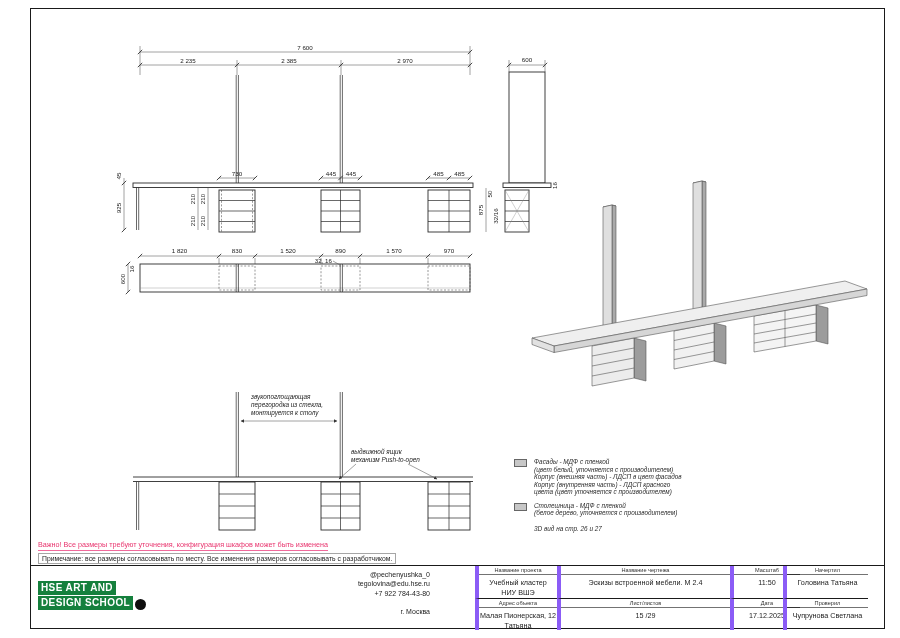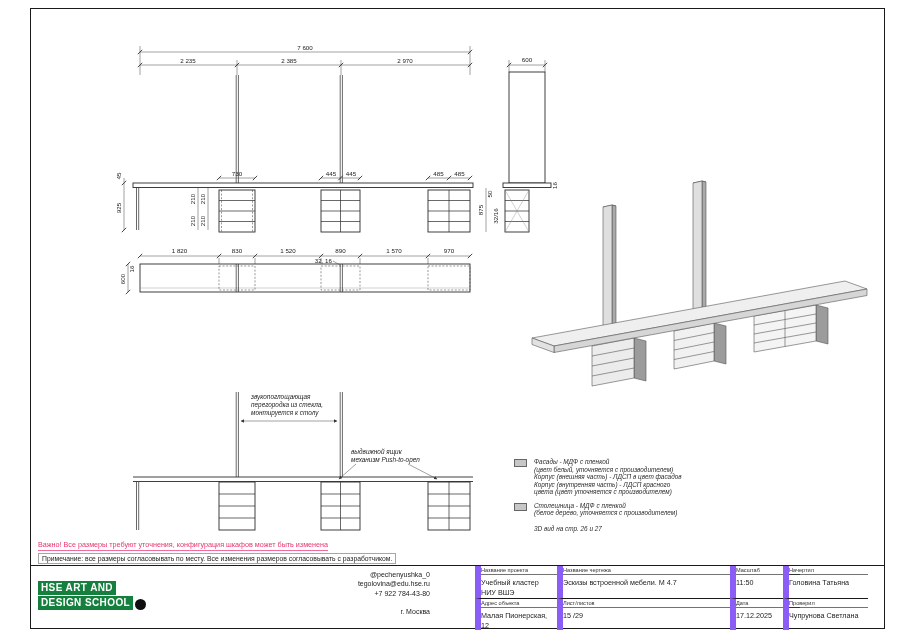--- a/index.html
+++ b/index.html
@@ -23,21 +23,21 @@
 
   .note-important{position:absolute;left:38px;top:540px;color:#e8336d;font-size:7.2px;border-bottom:1px solid #f06a9b;padding-bottom:1px}
   .note-remark{position:absolute;left:38px;top:553px;font-size:6.8px;color:#222;border:1px solid rgba(0,0,0,.35);padding:1px 3px;background:#fff}
 
   .titleblock{position:absolute;left:30px;top:565px;width:855px;height:64px;border-top:1px solid #1a1a1a;box-sizing:border-box}
   .tb-logo{position:absolute;left:8px;top:15px}
   .logo-line{display:table;background:#15803d;color:#fff;font-weight:700;font-size:10px;line-height:1;padding:2px 3px;letter-spacing:.4px;margin-bottom:1px;white-space:nowrap}
   .logo-dot{position:absolute;left:100%;margin-left:2px;bottom:1px;width:11px;height:11px;background:#0e0e0e;border-radius:50%}
   .tb-contact{position:absolute;left:150px;top:4px;width:250px;text-align:right;font-size:7px;line-height:1.35}
   .tb-city{position:absolute;left:150px;top:42px;width:250px;text-align:right;font-size:7px}
-  .tb-cell{position:absolute;top:0;bottom:0;border-left:6px solid #8b5cf6;box-sizing:border-box;overflow:hidden}
+  .tb-cell{position:absolute;top:0;bottom:0;border-left:4px solid #8b5cf6;box-sizing:border-box;text-align:center;overflow:hidden}
   .tb-row{position:absolute;left:0;right:0;height:32px}
   .tb-row1{top:0}
   .tb-row2{top:32px}
   .tb-row2 .tb-cell{border-top:1px solid #1a1a1a}
   .c1{left:445px;width:82px}
   .c2{left:527px;width:173px}
   .c3{left:700px;width:70px}
   .c4{left:753px;width:85px}
   .lbl{font-size:5.6px;color:#333;border-bottom:1px solid rgba(0,0,0,.55);padding:1px 0;line-height:1.1}
   .val{font-size:7.2px;padding-top:3px;line-height:1.3}
@@ -331,38 +331,38 @@
     <div class="tb-row tb-row1">
       <div class="tb-cell c1">
         <div class="lbl">Название проекта</div>
         <div class="val">
           <div>Учебный кластер</div>
           <div>НИУ ВШЭ</div>
         </div>
       </div>
       <div class="tb-cell c2">
         <div class="lbl">Название чертежа</div>
-        <div class="val">Эскизы встроенной мебели. М 4.7</div>
+        <div class="val">Эскизы встроенной мебели. М 2.4</div>
       </div>
       <div class="tb-cell c3">
         <div class="lbl">Масштаб</div>
         <div class="val">11:50</div>
       </div>
       <div class="tb-cell c4">
         <div class="lbl">Начертил</div>
         <div class="val">Головина Татьяна</div>
       </div>
     </div>
 
     <div class="tb-row tb-row2">
       <div class="tb-cell c1">
         <div class="lbl">Адрес объекта</div>
         <div class="val">
           <div>Малая Пионерская, 12</div>
-          <div>Эскизы</div>
+          <div>Татьяна</div>
         </div>
       </div>
       <div class="tb-cell c2">
         <div class="lbl">Лист/листов</div>
         <div class="val">15 /29</div>
       </div>
       <div class="tb-cell c3">
         <div class="lbl">Дата</div>
         <div class="val">17.12.2025</div>
       </div>

